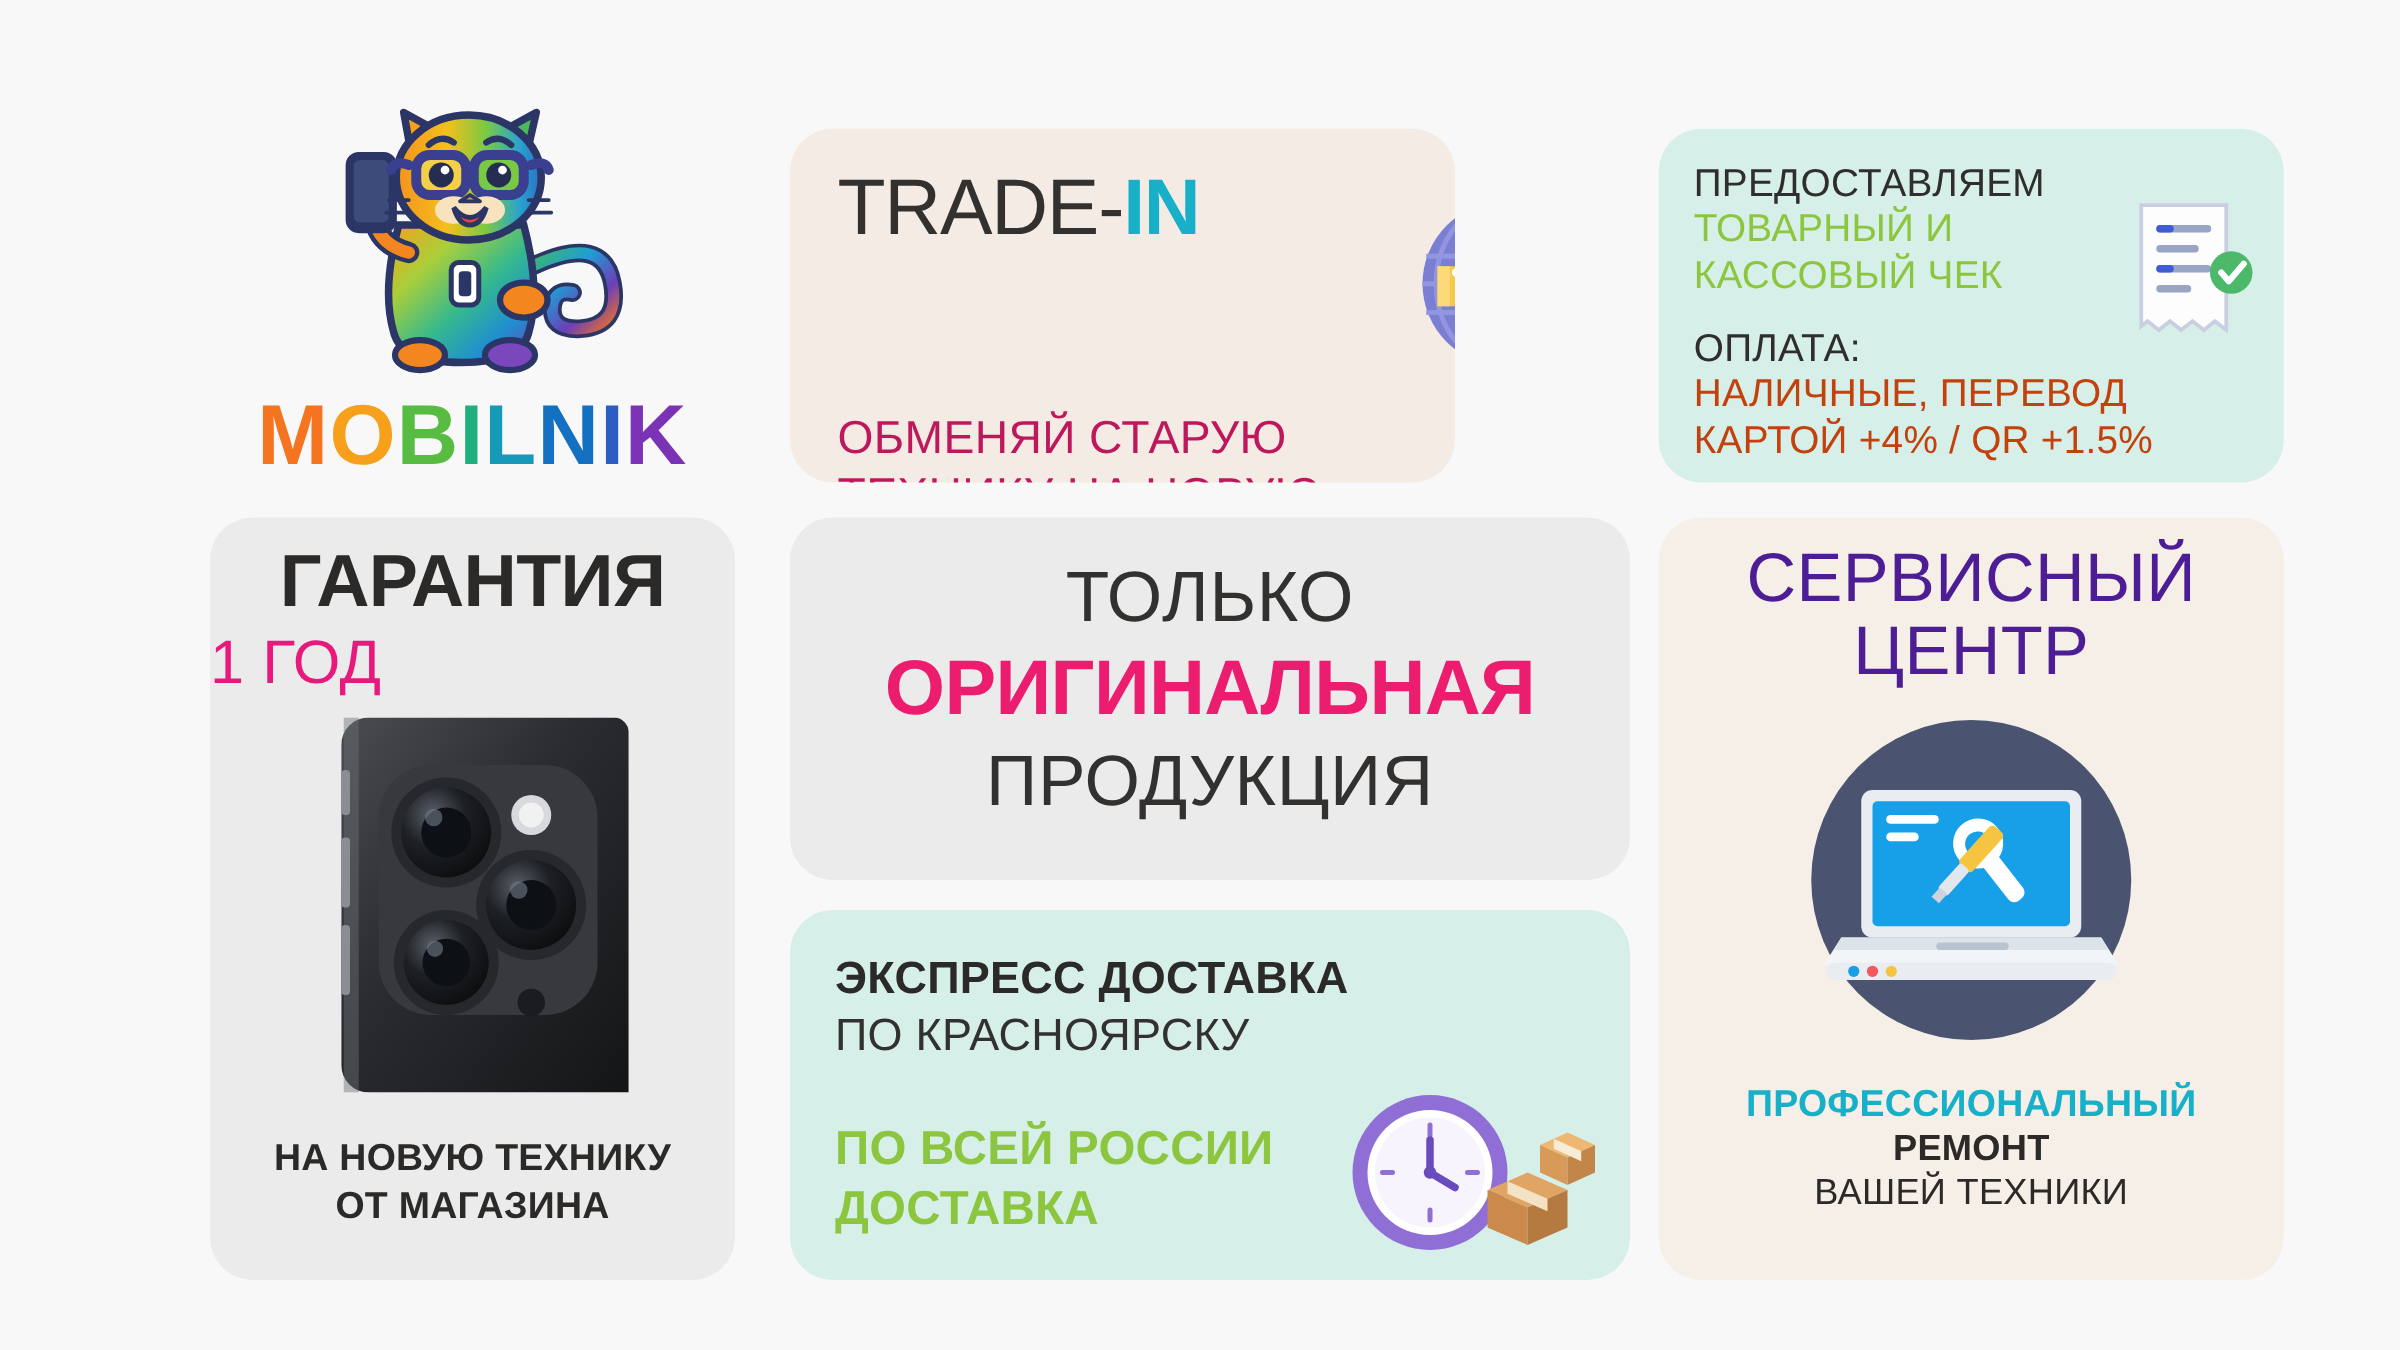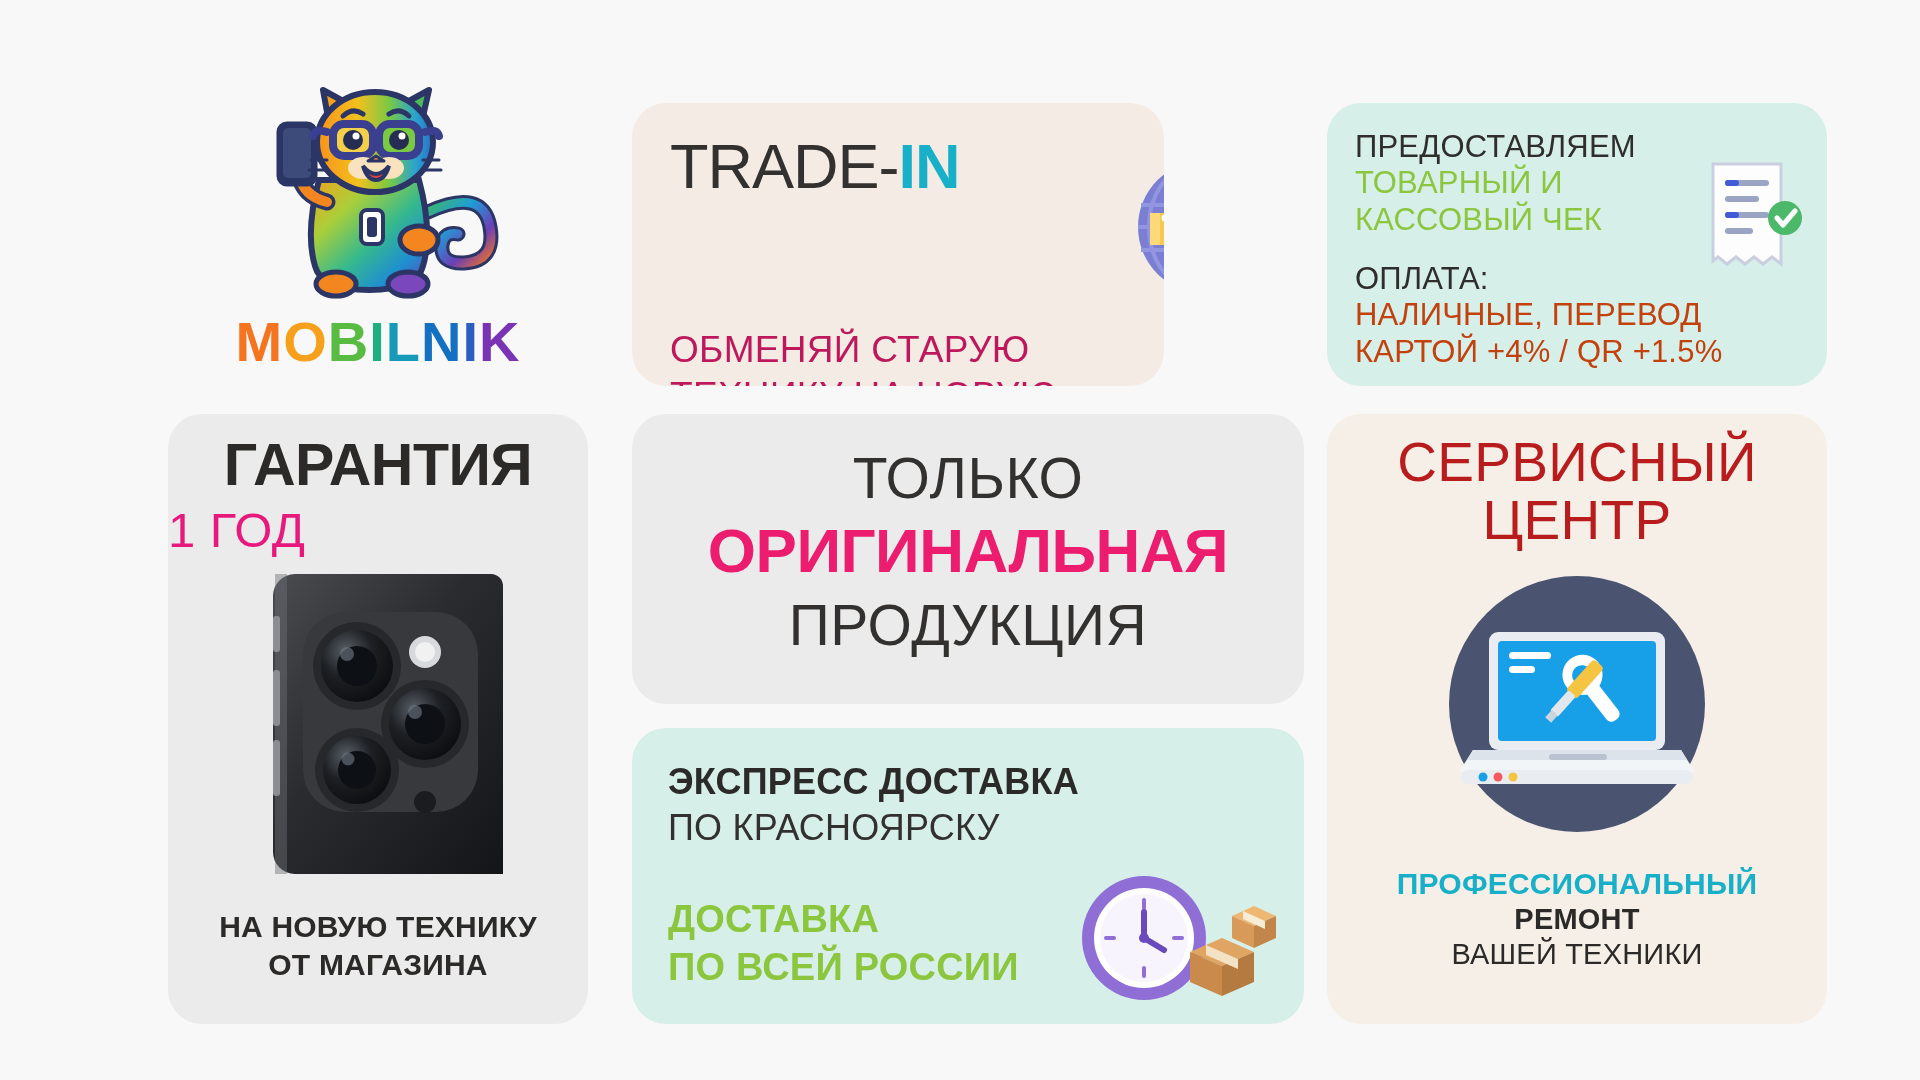--- a/index.html
+++ b/index.html
@@ -21,21 +21,21 @@
   .bg-mint { background:#d7efe9; }
   .bg-gray { background:#ebebeb; }
   .bg-cream2{ background:#f6efe7; }
 
   
   .logo-block{ position:absolute; left:168px; top:62px; width:420px; height:320px; }
   .cat-wrap{ position:absolute; left:55px; top:0; width:300px; height:250px; }
   .logo-word{
     position:absolute; left:0; top:252px; width:420px;
     text-align:center;
-    font-size:56px; font-weight:bold; letter-spacing:1px;
+    font-size:68px; font-weight:bold; letter-spacing:1px;
     line-height:1;
     font-family:"Liberation Sans", sans-serif;
   }
   .logo-word span{ display:inline-block; }
 
   
   .c-trade{ left:632px; top:103px; width:532px; height:283px; }
   .trade-title{
     position:absolute; left:38px; top:32px;
     font-size:63px; font-weight:400; letter-spacing:-1px;
@@ -107,21 +107,21 @@
   .del-3{
     position:absolute; left:36px; top:168px;
     font-size:38px; font-weight:bold; color:#8cc63f; letter-spacing:.2px; line-height:1.25;
   }
   .del-icon{ position:absolute; left:440px; top:140px; width:220px; height:140px; }
 
   
   .c-serv{ left:1327px; top:414px; width:500px; height:610px; }
   .serv-h{
     position:absolute; left:0; top:20px; width:500px; text-align:center;
-    font-size:55px; color:#b91c1c; font-weight:400; letter-spacing:.3px; line-height:1.05;
+    font-size:55px; color:#4c1d95; font-weight:400; letter-spacing:.3px; line-height:1.05;
   }
   .serv-icon{ position:absolute; left:118px; top:158px; width:265px; height:265px; }
   .serv-f{
     position:absolute; left:0; top:452px; width:500px; text-align:center;
     line-height:1.2;
   }
   .serv-f .l1{ font-size:30px; font-weight:bold; color:#17b0c8; letter-spacing:.2px; display:block; }
   .serv-f .l2{ font-size:29px; font-weight:700; color:#2b2a28; letter-spacing:.2px; display:block; }
   .serv-f .l3{ font-size:29px; font-weight:400; color:#2b2a28; letter-spacing:.2px; display:block; }
 </style>
@@ -321,22 +321,22 @@
   <div class="card bg-gray c-orig">
     <div class="orig-1">ТОЛЬКО</div>
     <div class="orig-2">ОРИГИНАЛЬНАЯ</div>
     <div class="orig-3">ПРОДУКЦИЯ</div>
   </div>
 
   <div class="card bg-mint c-del">
     <div class="del-1">ЭКСПРЕСС ДОСТАВКА</div>
     <div class="del-2">ПО КРАСНОЯРСКУ</div>
     <div class="del-3">
+      <div>ПО ВСЕЙ РОССИИ</div>
       <div>ДОСТАВКА</div>
-      <div>ПО ВСЕЙ РОССИИ</div>
     </div>
     <div class="del-icon">
       <svg viewBox="0 0 220 140" width="220" height="140">
         <circle cx="72" cy="70" r="62" fill="#8f6fd6"></circle>
         <circle cx="72" cy="70" r="50" fill="#fff"></circle>
         <circle cx="72" cy="70" r="44" fill="#f7f4fd"></circle>
         <g stroke="#8f6fd6" stroke-width="4" stroke-linecap="round">
           <path d="M72 32 v8 M72 100 v8 M34 70 h8 M102 70 h8"></path>
         </g>
         <path d="M72 70 v-26" stroke="#6a4bbd" stroke-width="6" stroke-linecap="round"></path>

